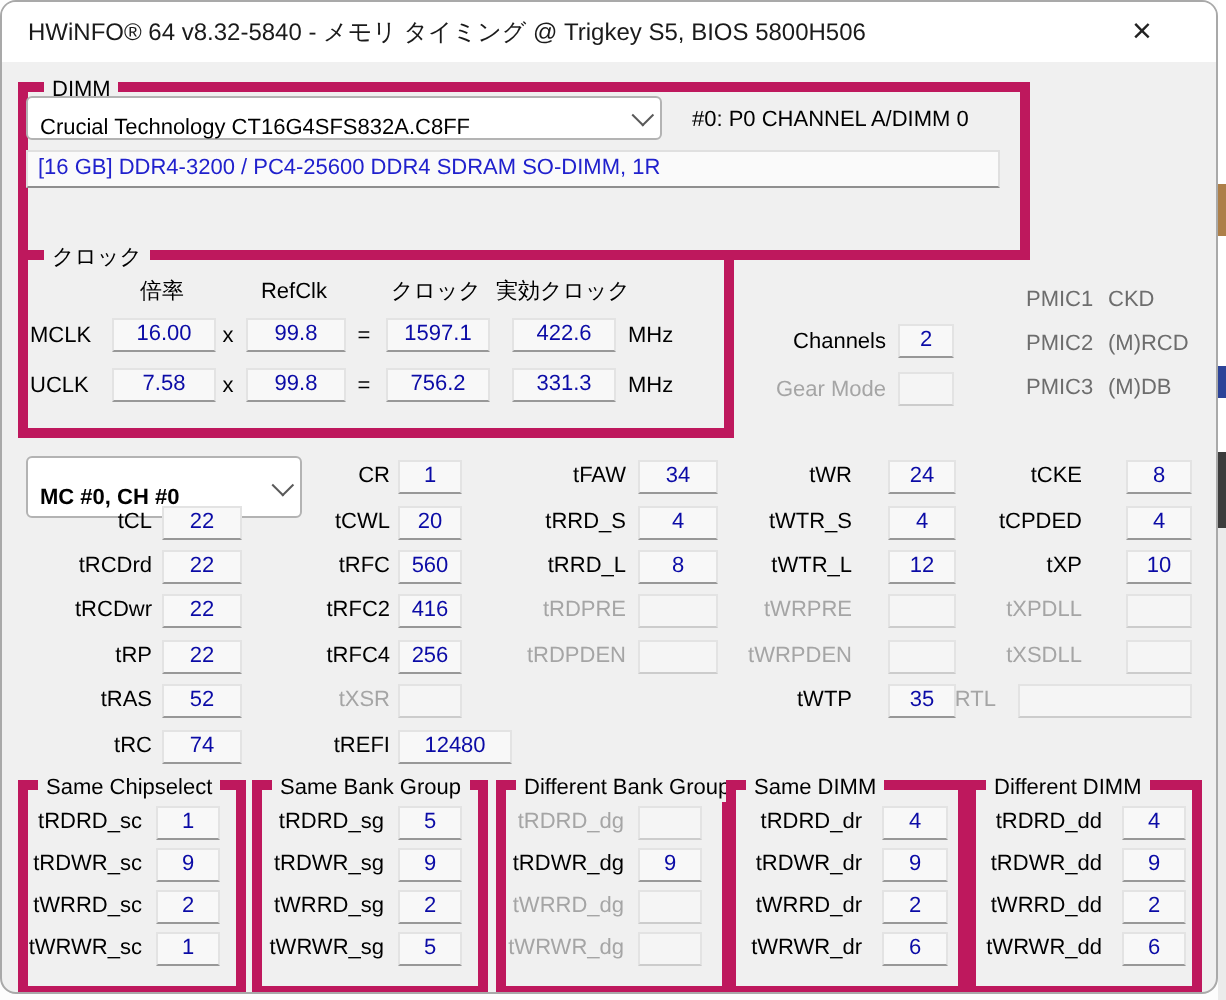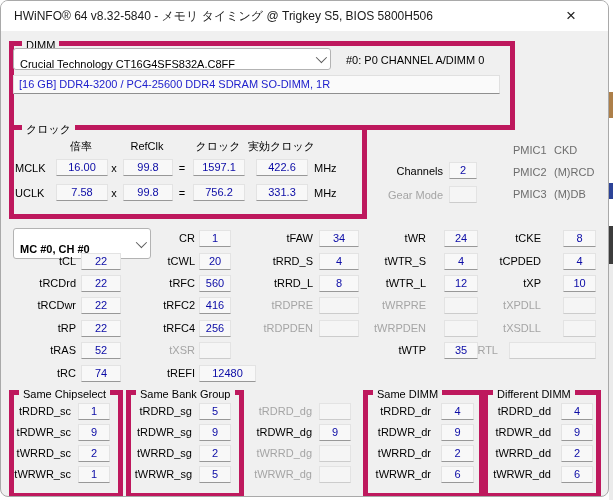--- a/index.html
+++ b/index.html
@@ -183,20 +183,23 @@
     </div>
     <div class="lbl" style="left:129px;top:403px;width:62px;">tRDRD_sg</div>
     <div class="vbox" style="left:198px;top:402px;width:30px;">5</div>
     <div class="lbl" style="left:129px;top:424px;width:62px;">tRDWR_sg</div>
     <div class="vbox" style="left:198px;top:423px;width:30px;">9</div>
     <div class="lbl" style="left:129px;top:445px;width:62px;">tWRRD_sg</div>
     <div class="vbox" style="left:198px;top:444px;width:30px;">2</div>
     <div class="lbl" style="left:129px;top:466px;width:62px;">tWRWR_sg</div>
     <div class="vbox" style="left:198px;top:465px;width:30px;">5</div>
 
+    <div class="gb" style="left:247px;top:389px;width:108px;height:98px;">
+      <div class="gb-legend" style="left:5px;">Different Bank Group</div>
+    </div>
     <div class="lbl dis" style="left:251px;top:403px;width:60px;">tRDRD_dg</div>
     <div class="vbox dis" style="left:318px;top:402px;width:30px;"></div>
     <div class="lbl" style="left:251px;top:424px;width:60px;">tRDWR_dg</div>
     <div class="vbox" style="left:318px;top:423px;width:30px;">9</div>
     <div class="lbl dis" style="left:251px;top:445px;width:60px;">tWRRD_dg</div>
     <div class="vbox dis" style="left:318px;top:444px;width:30px;"></div>
     <div class="lbl dis" style="left:251px;top:466px;width:60px;">tWRWR_dg</div>
     <div class="vbox dis" style="left:318px;top:465px;width:30px;"></div>
 
     <div class="gb" style="left:362px;top:389px;width:111px;height:98px;">

